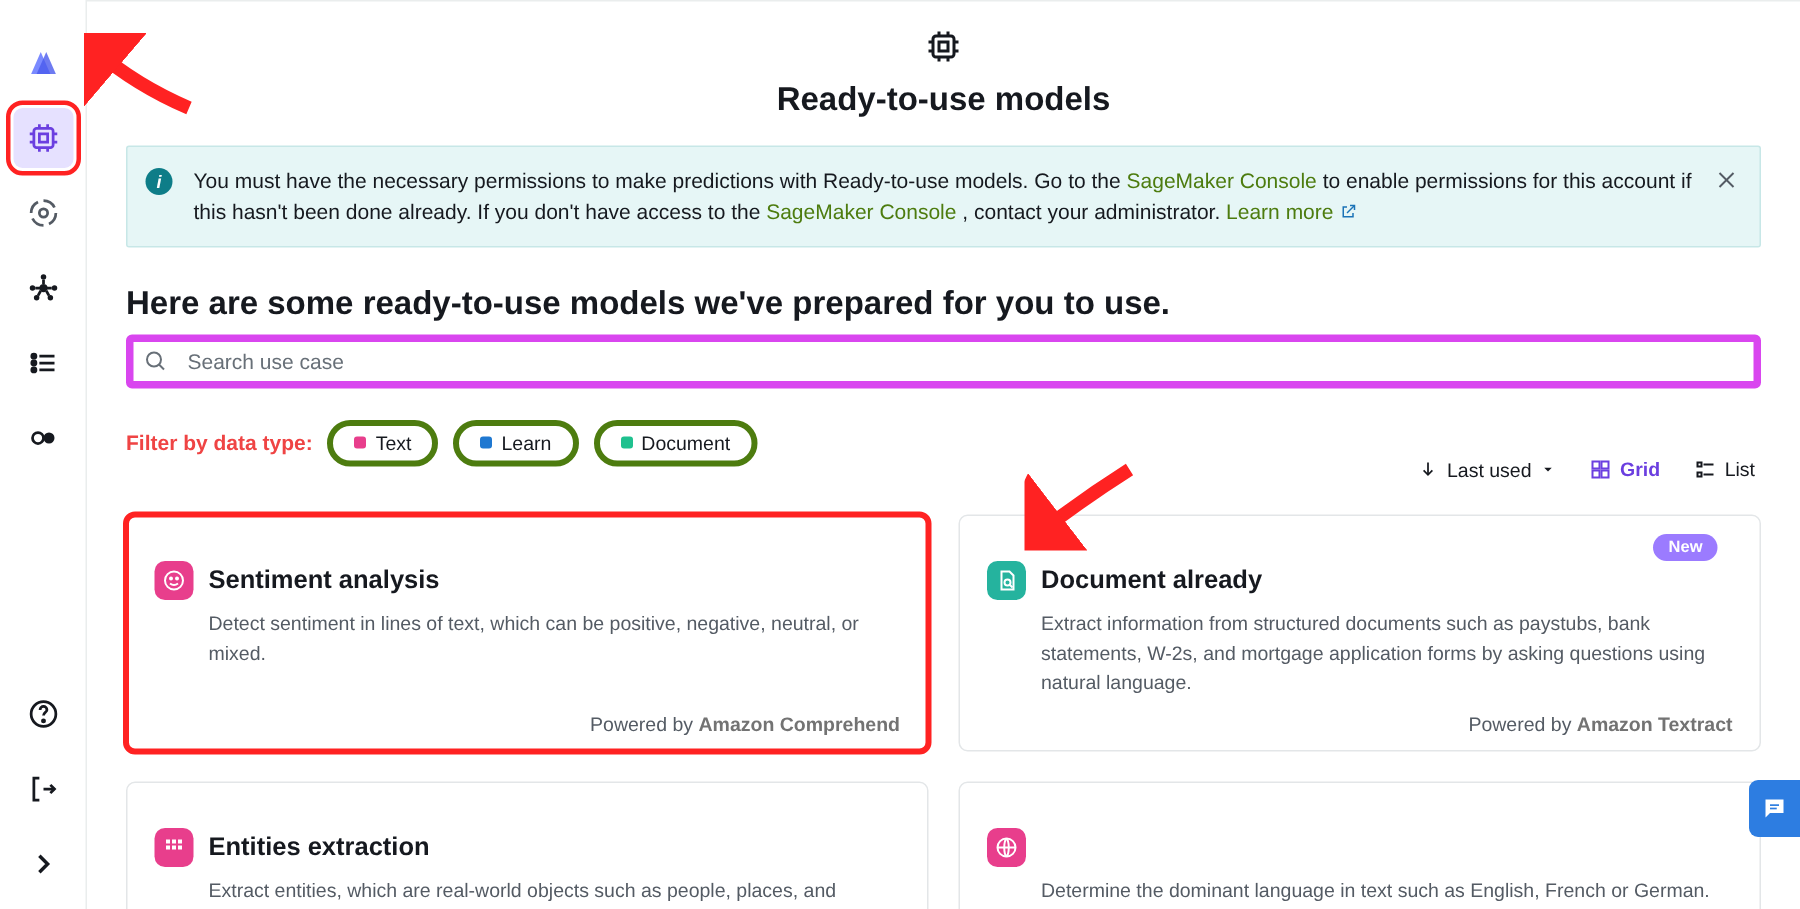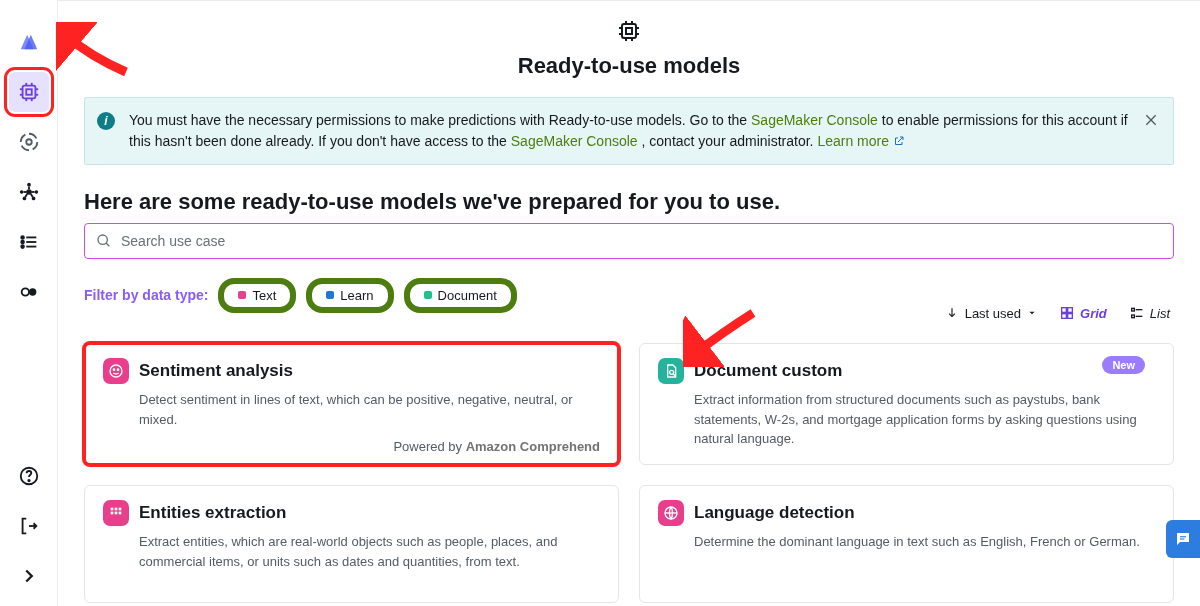--- a/index.html
+++ b/index.html
@@ -14,37 +14,37 @@
   .page-head svg { width: 24px; height: 24px; }
   .page-head h1 { font-size: 22px; font-weight: 700; }
   .info-banner { position: relative; background: #e6f6f6; border: 1px solid #c7e7e7; padding: 12px 44px; border-radius: 2px; font-size: 14px; color: #16191f; line-height: 1.5; margin-bottom: 24px; }
   .info-banner .info-icon { position: absolute; left: 12px; top: 14px; width: 18px; height: 18px; border-radius: 50%; background: #0e7d88; color: #fff; font-size: 12px; display: flex; align-items: center; justify-content: center; font-style: italic; font-weight: bold; }
   .info-banner a { color: #4d7c0f; text-decoration: none; font-weight: 400; }
   .info-banner .close { position: absolute; right: 14px; top: 14px; cursor: pointer; color: #545b64; }
   .section-title { font-size: 22px; font-weight: 700; margin-bottom: 8px; }
   .section-sub { font-size: 14px; color: #545b64; line-height: 1.5; margin-bottom: 16px; max-width: 1060px; }
   .search-wrap { position: relative; margin-bottom: 8px; }
   .search-wrap .sicon { position: absolute; left: 12px; top: 10px; color: #687078; }
-  .search-input { width: 100%; height: 36px; border: 1px solid #d946ef; border-radius: 4px; padding: 0 12px 0 36px; font-size: 14px; color: #16191f; }
+  .search-input { width: 100%; height: 36px; border: 5px solid #d946ef; border-radius: 4px; padding: 0 12px 0 36px; font-size: 14px; color: #16191f; }
   .search-input::placeholder { color: #687078; }
   .subline { font-size: 13px; color: #545b64; margin-bottom: 16px; }
   .subline a { color: #7a4aff; font-weight: 600; text-decoration: none; }
   .filter-row { display: flex; align-items: center; gap: 10px; margin-bottom: 20px; }
-  .filter-row .label { font-size: 14px; font-weight: 600; color: #8b5cf6; }
-  .chip { display: inline-flex; align-items: center; gap: 6px; border: 6px solid #4d7c0f; border-radius: 16px; padding: 4px 14px; font-size: 13px; cursor: pointer; background: #fff; }
+  .filter-row .label { font-size: 14px; font-weight: 600; color: #ef4444; }
+  .chip { display: inline-flex; align-items: center; gap: 6px; border: 4px solid #4d7c0f; border-radius: 16px; padding: 4px 14px; font-size: 13px; cursor: pointer; background: #fff; }
   .chip .dot { width: 8px; height: 8px; border-radius: 2px; }
   .filter-right { margin-left: auto; display: flex; align-items: center; gap: 18px; margin-top: 36px; }
   .sort-btn { display: flex; align-items: center; gap: 6px; font-size: 13px; color: #16191f; cursor: pointer; }
   .view-toggle { display: flex; align-items: center; gap: 14px; font-size: 13px; }
-  .vt { display: flex; align-items: center; gap: 5px; cursor: pointer; padding: 2px 4px; font-style: italic; }
+  .vt { display: flex; align-items: flex-start; gap: 5px; cursor: pointer; padding: 2px 4px; }
   .vt.active { color: #6b3fe0; font-weight: 600; }
   .cards { display: grid; grid-template-columns: 1fr 1fr; gap: 20px; }
   .card { border: 1px solid #e3e6e8; border-radius: 6px; padding: 14px 18px 10px 18px; position: relative; min-height: 118px; display: flex; flex-direction: column; cursor: pointer; background:#fff; }
   .card.highlight { outline: 4px solid #ff2222; outline-offset: -2px; }
-  .card-head { display: flex; align-items: center; gap: 10px; margin-bottom: 6px; }
+  .card-head { display: flex; align-items: center; gap: 10px; margin-bottom: 6px; margin-top: 16px; }
   .card-icon { width: 26px; height: 26px; border-radius: 7px; display: flex; align-items: center; justify-content: center; color: #fff; }
   .pink { background: #e83e8c; }
   .teal { background: #25b39e; }
   .card-title { font-size: 17px; font-weight: 700; }
   .card-desc { font-size: 13px; color: #545b64; line-height: 1.5; flex: 1; padding-left: 36px; }
   .card-footer { text-align: right; font-size: 13px; color: #545b64; margin-top: 10px; }
   .card-footer strong { color: #737373; font-weight: 600; }
   .badge-new { background: #9b7bff; color: #fff; font-size: 11px; font-weight: 600; padding: 3px 10px; border-radius: 11px; position: absolute; top: 12px; right: 28px; }
   
   .arrow1 { position: absolute; left: 56px; top: 22px; width: 80px; height: 60px; pointer-events:none; }
@@ -265,23 +265,24 @@
     <div class="card">
       <span class="badge-new">New</span>
       <div class="card-head">
         <span class="card-icon teal">
           <svg width="16" height="16" viewBox="0 0 24 24" fill="none" stroke="#fff" stroke-width="2">
               <path d="M7 3h8l4 4v14H7z"></path>
               <circle cx="13" cy="14" r="3"></circle>
               <line x1="15" y1="16" x2="18" y2="19"></line>
             </svg>
         </span>
-        <span class="card-title">Document custom</span>
+        <span class="card-title">Document already</span>
       </div>
       <div class="card-desc">Extract information from structured documents such as paystubs, bank statements, W-2s, and mortgage application forms by asking questions using natural language.</div>
+      <div class="card-footer"><span>Powered by </span><strong>Amazon Textract</strong></div>
     </div>
 
     <div class="card">
       <div class="card-head">
         <span class="card-icon pink">
           <svg width="16" height="16" viewBox="0 0 24 24" fill="#fff">
               <rect x="4" y="4" width="4" height="4"></rect>
               <rect x="10" y="4" width="4" height="4"></rect>
               <rect x="16" y="4" width="4" height="4"></rect>
               <rect x="4" y="10" width="4" height="4"></rect>
@@ -298,21 +299,20 @@
     <div class="card">
       <div class="card-head">
         <span class="card-icon pink">
           <svg width="16" height="16" viewBox="0 0 24 24" fill="none" stroke="#fff" stroke-width="2">
               <circle cx="12" cy="12" r="9"></circle>
               <path d="M3 12h18"></path>
               <path d="M12 3c3 3 3 15 0 18"></path>
               <path d="M12 3c-3 3-3 15 0 18"></path>
             </svg>
         </span>
-        <span class="card-title">Language detection</span>
       </div>
       <div class="card-desc">Determine the dominant language in text such as English, French or German.</div>
 
     </div>
   </div>
 
   <svg class="arrow2" viewBox="0 0 80 60">
       <defs>
         <marker id="ah2" markerWidth="8" markerHeight="8" refX="2" refY="4" orient="auto">
           <polygon points="0 0, 8 4, 0 8" fill="#ff2222"></polygon>

